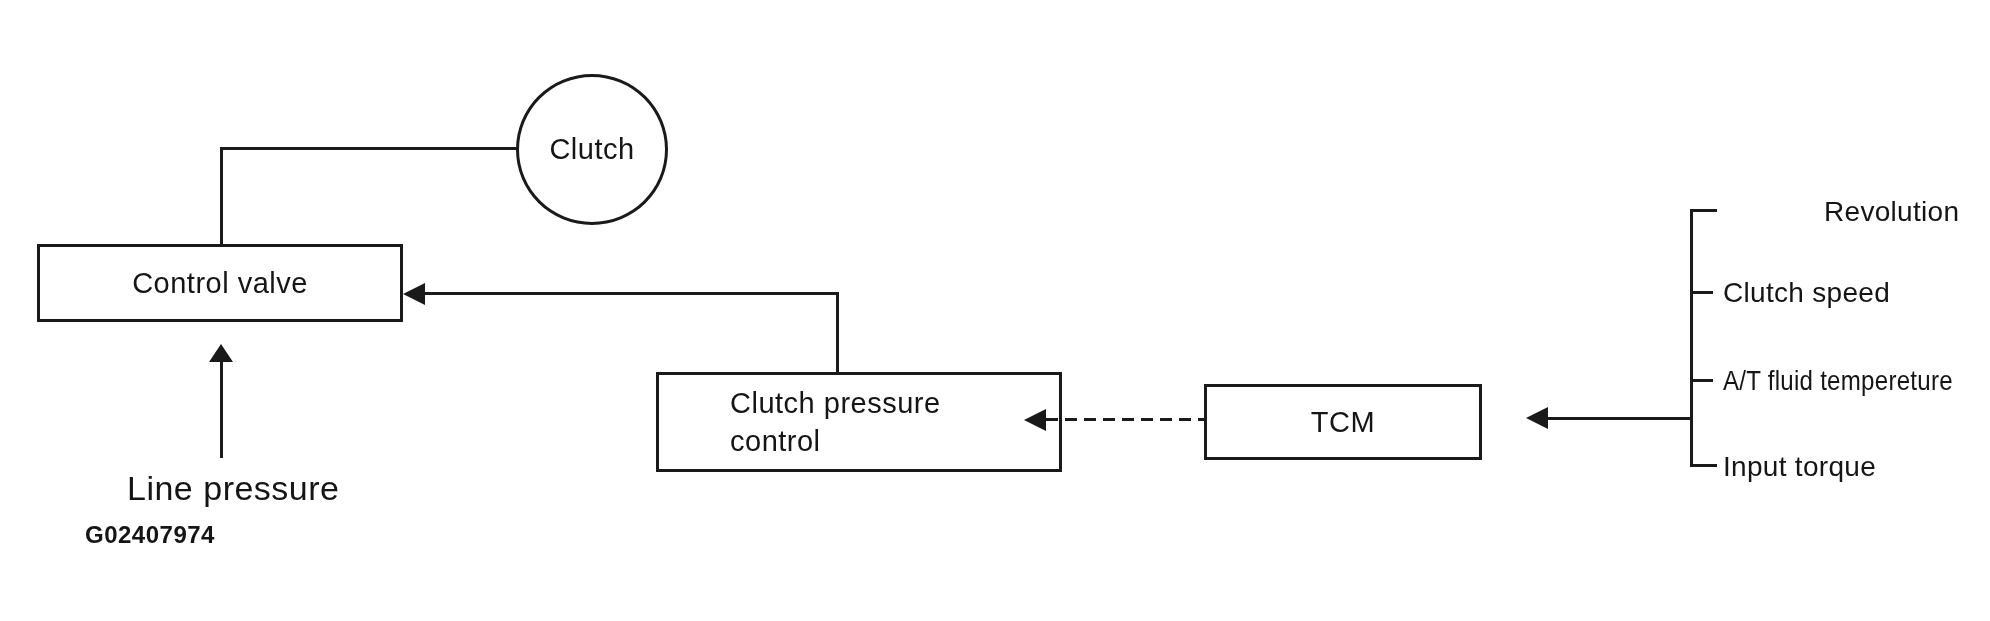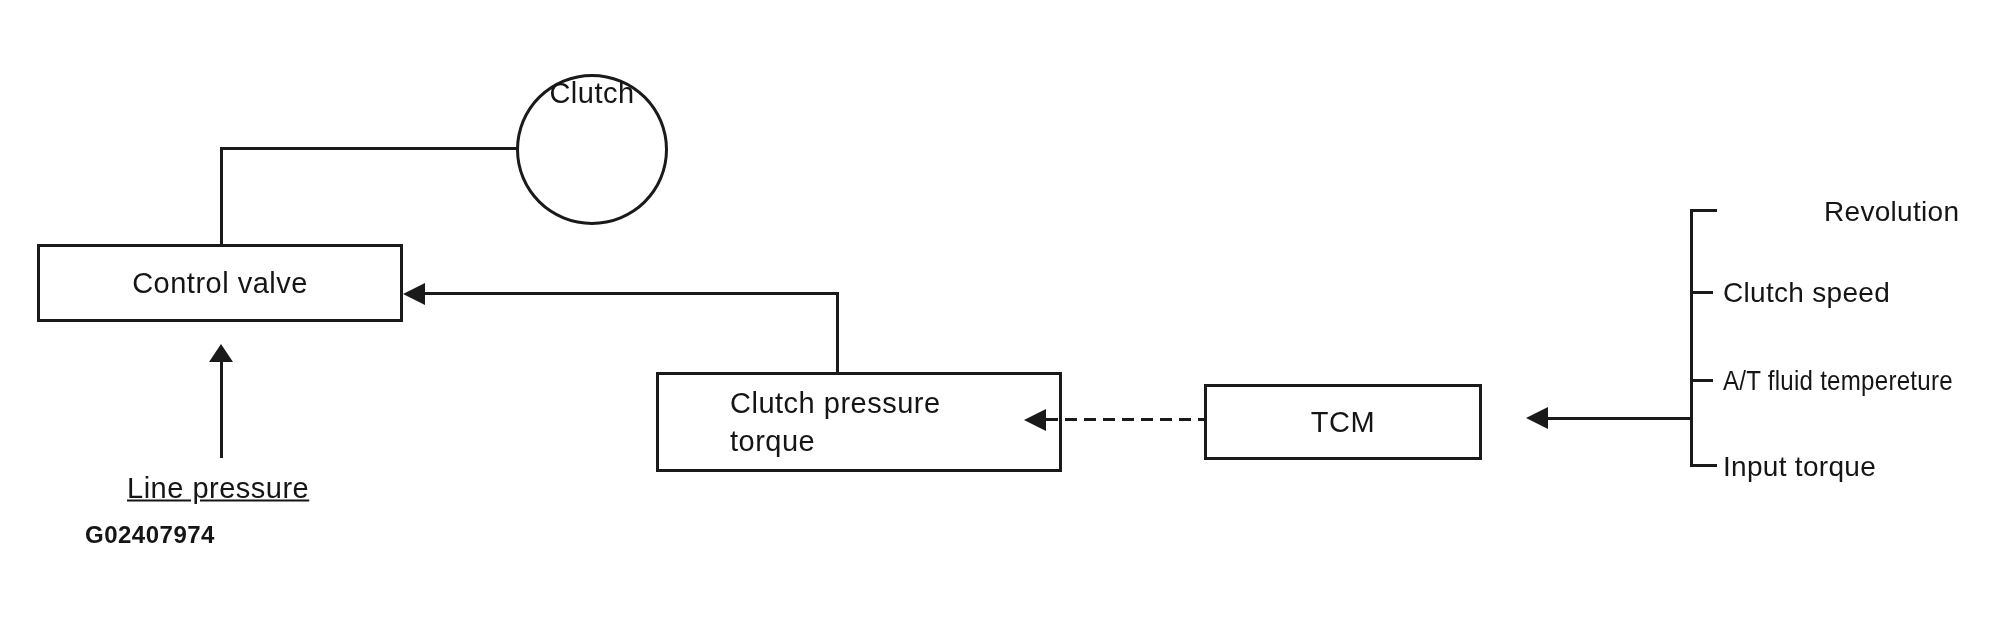--- a/index.html
+++ b/index.html
@@ -27,21 +27,21 @@
     font-size: 29px;
     letter-spacing: 0.5px;
   }
   .circle {
     position: absolute;
     border: 3px solid #1a1a1a;
     border-radius: 50%;
     background: #ffffff;
     box-sizing: border-box;
     display: flex;
-    align-items: flex-start;
+    align-items: center;
     justify-content: center;
     font-size: 29px;
     letter-spacing: 0.5px;
   }
   .line {
     position: absolute;
     background: #1a1a1a;
   }
   .dash-line {
     position: absolute;
@@ -68,25 +68,24 @@
     letter-spacing: 0.3px;
     white-space: nowrap;
     transform: translateY(-50%);
   }
   .side-label.condensed {
     transform: translateY(-50%) scaleX(0.86);
     transform-origin: left center;
   }
   .free-label {
     position: absolute;
-    font-size: 29px;
+    font-size: 34px;
     letter-spacing: 0.5px;
     white-space: nowrap;
     transform: translateY(-50%);
-    text-decoration: underline;
   }
   .figure-id {
     position: absolute;
     font-size: 24px;
     font-weight: bold;
     letter-spacing: 0.5px;
     transform: translateY(-50%);
     margin-left: 48px;
   }
   .two-line {
@@ -111,21 +110,21 @@
     <span>Control valve</span>
   </div>
 
   <div class="tri-left" style="left:403px; top:283px;"></div>
   <div class="line" style="left:424px; top:292px; width:415px; height:3px;"></div>
   <div class="line" style="left:836px; top:292px; width:3px; height:81px;"></div>
 
   <div class="box two-line" style="left:656px; top:372px; width:406px; height:100px;">
     <span>
       <span style="display:block;">Clutch pressure</span>
-      <span style="display:block;">torque</span>
+      <span style="display:block;">control</span>
     </span>
   </div>
 
   <div class="tri-left" style="left:1024px; top:409px;"></div>
   <div class="dash-line" style="left:1046px; top:418px; width:202px;"></div>
 
   <div class="box" style="left:1204px; top:384px; width:278px; height:76px;">
     <span>TCM</span>
   </div>
 

